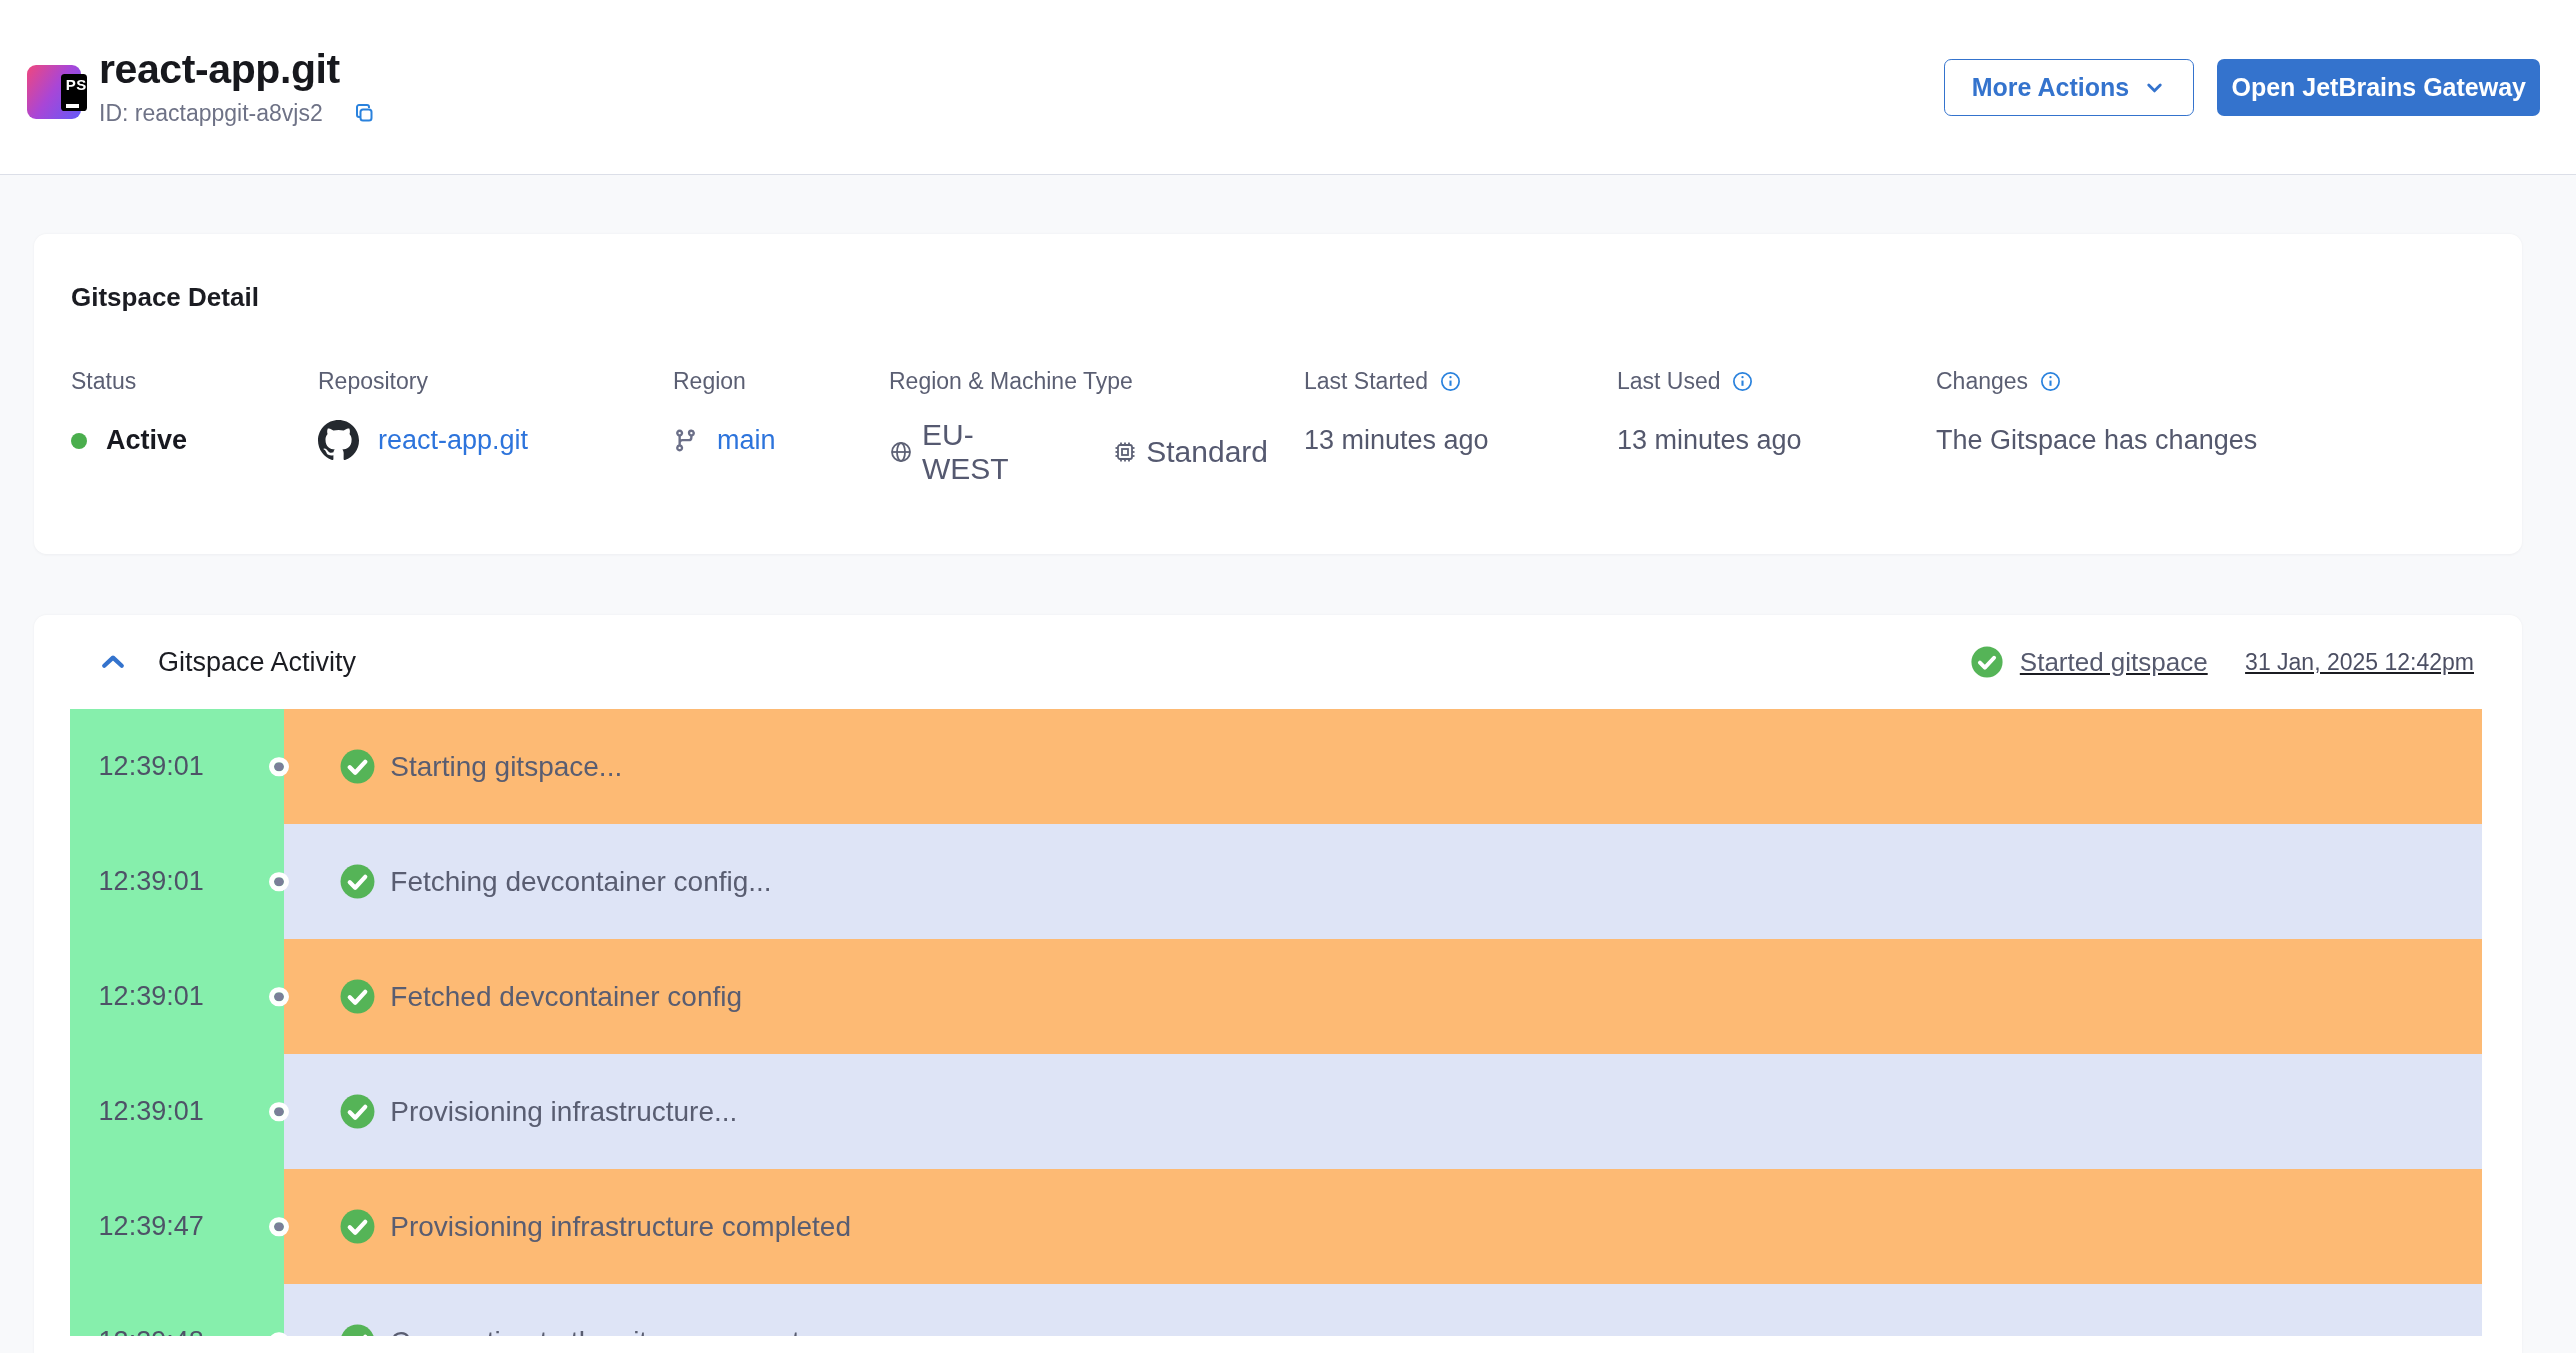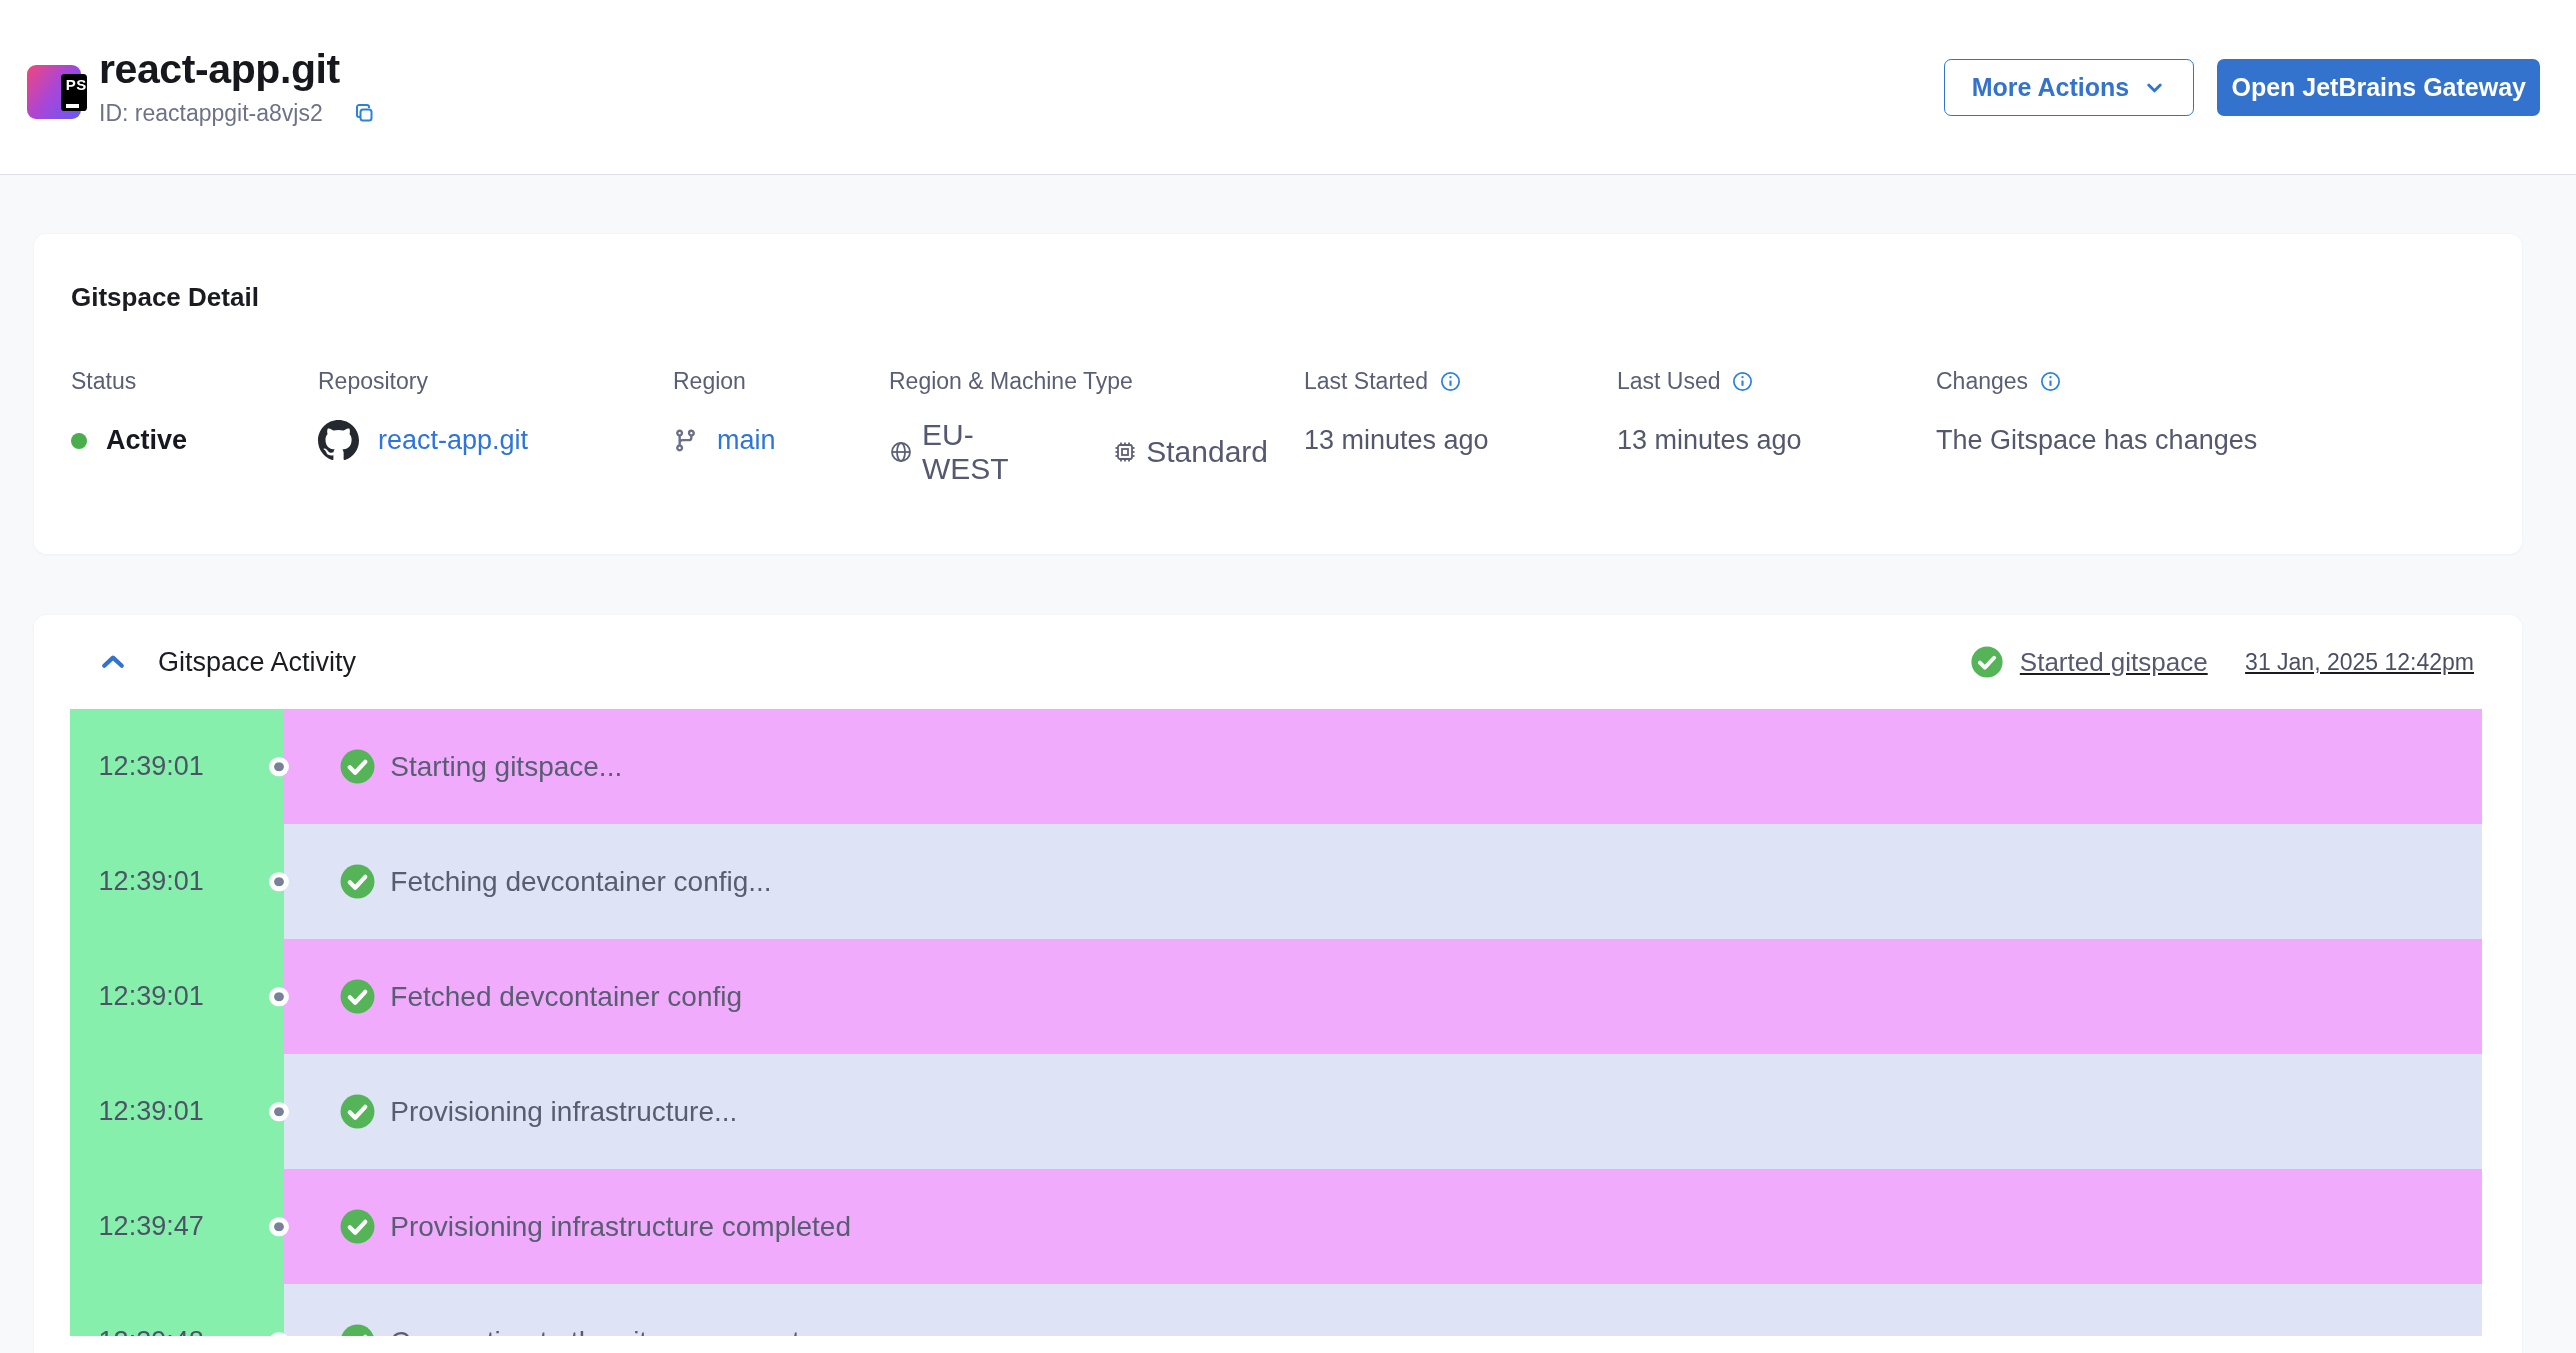--- a/index.html
+++ b/index.html
@@ -72,21 +72,21 @@
   .log { margin-left:36px; width:2412px; height:627px; overflow:hidden; position:relative; }
   .log-row { height:115px; display:grid; grid-template-columns:214px 1fr; }
   .log-time {
     background:#86efac; display:flex; align-items:center;
     padding-left:28.6px; font-size:27px; color:#4e5267;
   }
   .log-msg {
     position:relative; display:flex; align-items:center;
     padding-left:55px; gap:14.3px; font-size:28px; color:#595d71;
   }
-  .log-row.dark .log-msg  { background:#f0abfc; }
+  .log-row.dark .log-msg  { background:#fdba74; }
   .log-row.light .log-msg { background:#dee4f6; }
   .timeline-dot {
     position:absolute; left:-15px; top:50%; transform:translateY(-50%);
     width:19.6px; height:19.6px; border-radius:50%; background:#7b7f99;
     border:5.4px solid #ffffff; background-clip:padding-box;
   }
   .icon { flex:0 0 auto; display:inline-flex; }
 </style>
 </head>
 <body>

